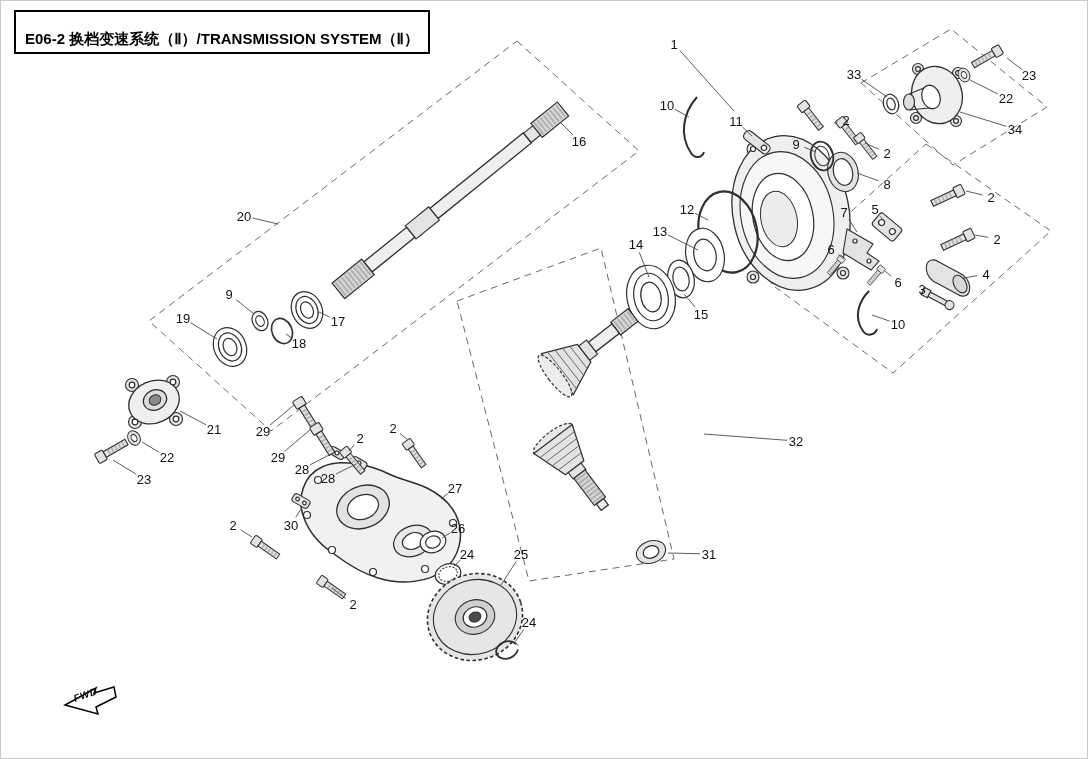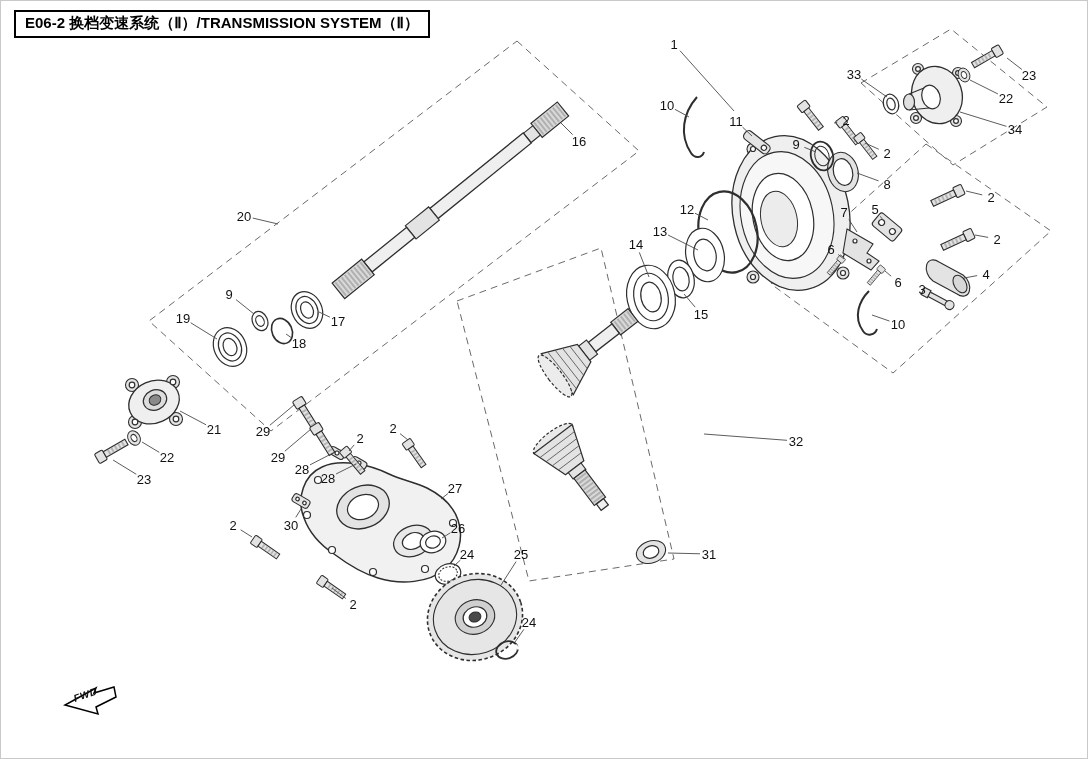--- a/index.html
+++ b/index.html
@@ -1,20 +1,20 @@
 <!DOCTYPE html>
 <html><head>
 <meta charset="utf-8">
 <style>
   html,body{margin:0;padding:0;background:#fff;}
   .page{position:relative;width:1088px;height:759px;background:#fff;border:1px solid #c9c9c9;
         box-sizing:border-box;font-family:"Liberation Sans",sans-serif;overflow:hidden;}
   .page svg{position:absolute;left:0;top:0;}
   .title-box{position:absolute;left:13px;top:9px;border:2px solid #000;background:#fff;
-        padding:2px 9px 3px;font-size:15px;font-weight:bold;color:#000;z-index:2;white-space:nowrap;}
+        padding:18px 9px 3px;font-size:15px;font-weight:bold;color:#000;z-index:2;white-space:nowrap;}
   .part{fill:#efefef;stroke:#2e2e2e;stroke-width:1.3;}
   .pfill{fill:#e3e3e3;stroke:#2e2e2e;stroke-width:1.1;}
   .ring{fill:none;stroke:#2e2e2e;stroke-width:1.6;}
   .wfill{fill:#fff;stroke:#2e2e2e;stroke-width:1.2;}
   .dash{fill:none;stroke:#6a6a6a;stroke-width:1;stroke-dasharray:7 5;}
   .tooth{stroke:#555;stroke-width:.8;}
   .spline{stroke:#8f8f8f;stroke-dasharray:2 2;opacity:.55;}
   #callouts text{font-family:"Liberation Sans",sans-serif;font-size:13px;fill:#111;}
   #callouts line{stroke:#4a4a4a;stroke-width:.9;}
   .fwd-text{font-size:10px;font-style:italic;font-weight:bold;fill:#111;letter-spacing:.5px;}

